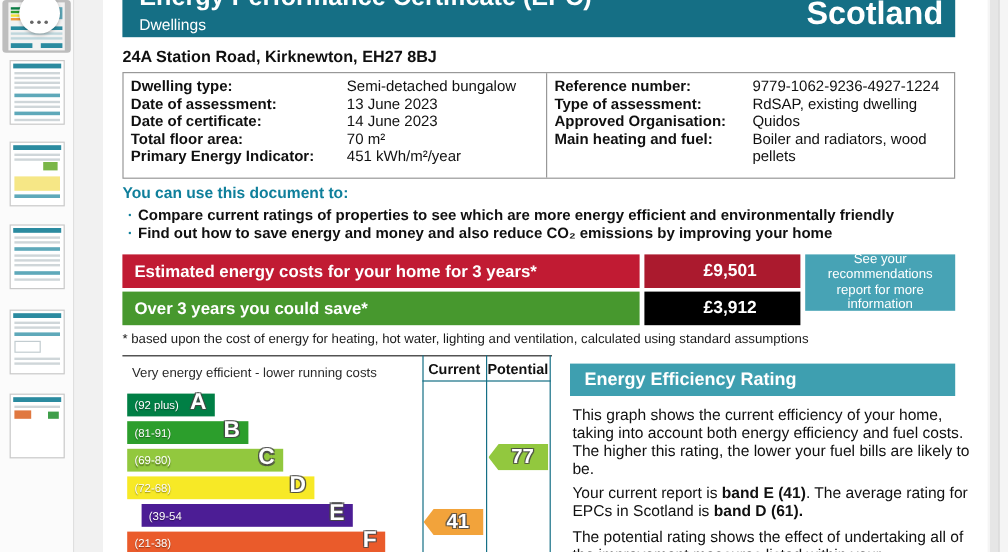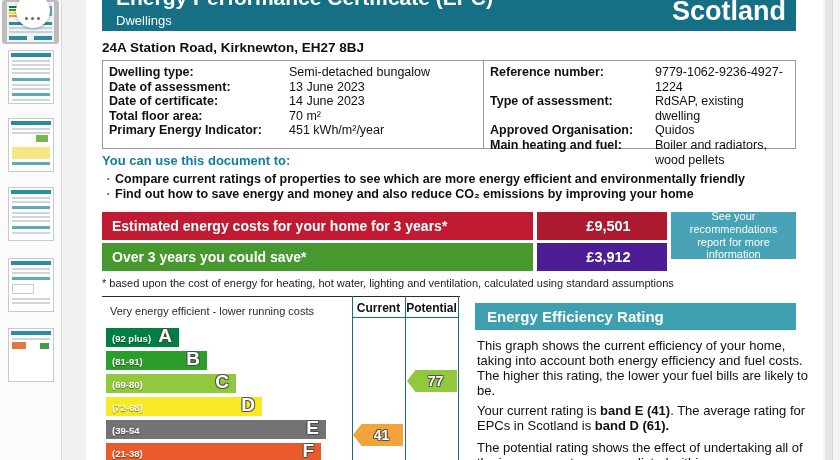--- a/index.html
+++ b/index.html
@@ -26,63 +26,63 @@
   
   .page { position:absolute; left:86px; top:0; width:737px; height:460px; background:#fff; }
 
   .banner { position:absolute; left:16px; top:0; width:694px; height:31px; background:#156f85; overflow:hidden; color:#fff; }
   .banner-title { position:absolute; left:14px; top:-14px; font-size:21px; font-weight:bold; white-space:nowrap; }
   .banner-sub { position:absolute; left:14px; top:13px; font-size:13px; }
   .banner-region { position:absolute; right:10px; top:-4px; font-size:27px; font-weight:bold; }
 
   .address { position:absolute; left:16px; top:40px; font-size:13.5px; font-weight:bold; color:#101010; }
 
-  .details { position:absolute; left:16px; top:60px; width:694px; height:89px; border:1px solid #989898; display:flex;gap:28px; }
+  .details { position:absolute; left:16px; top:60px; width:694px; height:89px; border:1px solid #989898; display:flex; }
   .details-left { width:352px; padding:4px 0 0 6px; }
   .details-right { flex:1; border-left:1px solid #989898; padding:4px 0 0 6px; }
   .drow { display:flex; font-size:12.5px; line-height:14.6px; color:#101010; }
   .details-left .dlabel { width:180px; font-weight:bold; }
   .details-right .dlabel { width:165px; font-weight:bold; }
   .dvalue { flex:1; padding-right:4px; }
 
   .use-head { position:absolute; left:16px; top:153px; font-size:13px; font-weight:bold; color:#0f7f9b; }
   .bullets { position:absolute; left:16px; top:172px; width:694px; }
   .bullet-row { display:flex; font-size:12.5px; font-weight:bold; line-height:14.6px; color:#101010; }
   .bullet-dot { width:13px; text-align:center; color:#0f7f9b; font-weight:bold; }
 
   .cost-label { position:absolute; left:16px; width:431px; height:28px; color:#fff; font-weight:bold; font-size:14px; line-height:28px; padding-left:10px; }
   .cost-value { position:absolute; left:451px; width:130px; height:28px; color:#fff; font-weight:bold; font-size:14.5px; line-height:28px; text-align:center;padding-left:13px; }
   .row-costs  { top:212px; background:#c11b33; }
   .val-costs  { top:212px; background:#ab1a2e; }
   .row-save   { top:243px; background:#47982e; }
-  .val-save   { top:243px; background:#4c1d95; }
+  .val-save   { top:243px; background:#000000; }
   .rec-box { position:absolute; left:585px; top:212px; width:125px; height:47px; background:#47a3b5; color:#fff; font-size:11px; line-height:12.6px; text-align:center; display:flex; align-items:center; justify-content:center; padding:2px 5px; }
   .footnote { position:absolute; left:16px; top:277px; font-size:11px; color:#1a1a1a; }
 
   
   .chart-topline { position:absolute; left:16px; top:296px; width:358px; height:1px; background:#2a2a2a; }
   .vline { position:absolute; top:296px; width:1px; height:164px; background:#156f85; }
   .v1 { left:266px; } .v2 { left:319px; } .v3 { left:372px; }
   .col-underline { position:absolute; left:266px; top:317px; width:107px; height:1px; background:#156f85; }
   .col-head { position:absolute; top:301px; width:53px; text-align:center; font-size:12px; font-weight:bold; color:#101010; }
   .ch-cur { left:266px; } .ch-pot { left:319px; }
   .chart-label { position:absolute; left:24px; top:305px; font-size:11px; color:#2a2a2a; }
 
   .band { position:absolute; left:20px; height:19px; color:#fff; }
-  .band-range { position:absolute; left:6px; top:4.5px; font-size:9.5px; font-weight:bold; text-shadow:0 1px 1px rgba(0,0,0,.45); }
+  .band-range { position:absolute; left:6px; top:4.5px; font-size:9.5px; font-weight:normal; text-shadow:0 1px 1px rgba(0,0,0,.45); }
   .band-letter { position:absolute; right:7px; top:-3px; font-size:19px; font-weight:bold;
     text-shadow:-1px -1px 0 rgba(70,70,70,.75), 1px -1px 0 rgba(70,70,70,.75), -1px 1px 0 rgba(70,70,70,.75), 1px 1px 0 rgba(70,70,70,.75); }
   .band-0 { top:328px; width:73px;  background:#007f45; }
   .band-1 { top:351px; width:101px; background:#2c9e2c; }
   .band-2 { top:374px; width:130px; background:#92c83e; }
   .band-3 { top:397px; width:156px; background:#f7e926; }
-  .band-4 { top:420px; width:220px; background:#737373; }
+  .band-4 { top:420px; width:176px; background:#4c1d95;margin-left:12px; }
   .band-5 { top:443px; width:215px; background:#ea5b2b; }
 
-  .arrow { position:absolute; width:50px; height:22px; color:#fff; font-weight:bold; font-size:14px; line-height:22px; text-align:center; padding-left:7px;
+  .arrow { position:absolute; width:50px; height:22px; color:#fff; font-weight:bold; font-size:17px; line-height:22px; text-align:center; padding-left:7px;
     clip-path:polygon(0 50%, 17% 0, 100% 0, 100% 100%, 17% 100%);
     text-shadow:-1px -1px 0 rgba(70,70,70,.75), 1px -1px 0 rgba(70,70,70,.75), -1px 1px 0 rgba(70,70,70,.75), 1px 1px 0 rgba(70,70,70,.75); }
   .arrow-current { left:267px; top:424px; background:#f2a33b; }
   .arrow-potential { left:321px; top:370px; background:#92c83e; }
 
   
   .eer-head { position:absolute; left:389px; top:303px; width:321px; height:27px; background:#3e9fb0; color:#fff; font-weight:bold; font-size:15px; line-height:27px; padding-left:12px; }
   .eer-p { position:absolute; left:391px; width:334px; font-size:13px; line-height:15px; color:#101010; }
   .p1 { top:338px; } .p2 { top:403px; } .p3 { top:440px; }
   .b { font-weight:bold; }
@@ -271,20 +271,20 @@
       <span class="band-range">(21-38)</span>
       <span class="band-letter">F</span>
     </div>
 
     <div class="arrow arrow-current">41</div>
     <div class="arrow arrow-potential">77</div>
 
     <div class="eer-head">Energy Efficiency Rating</div>
     <div class="eer-p p1">This graph shows the current efficiency of your home, taking into account both energy efficiency and fuel costs. The higher this rating, the lower your fuel bills are likely to be.</div>
     <div class="eer-p p2">
-      <span>Your current rating is </span><span class="b">band E (41)</span><span>. The average rating for EPCs in Scotland is </span><span class="b">band D (61).</span>
+      <span>Your current report is </span><span class="b">band E (41)</span><span>. The average rating for EPCs in Scotland is </span><span class="b">band D (61).</span>
     </div>
     <div class="eer-p p3">The potential rating shows the effect of undertaking all of the improvement measures listed within your</div>
   </div>
 
   <div class="right-strip"></div>
   <div class="right-track"></div>
 </div>
 
 </body></html>

